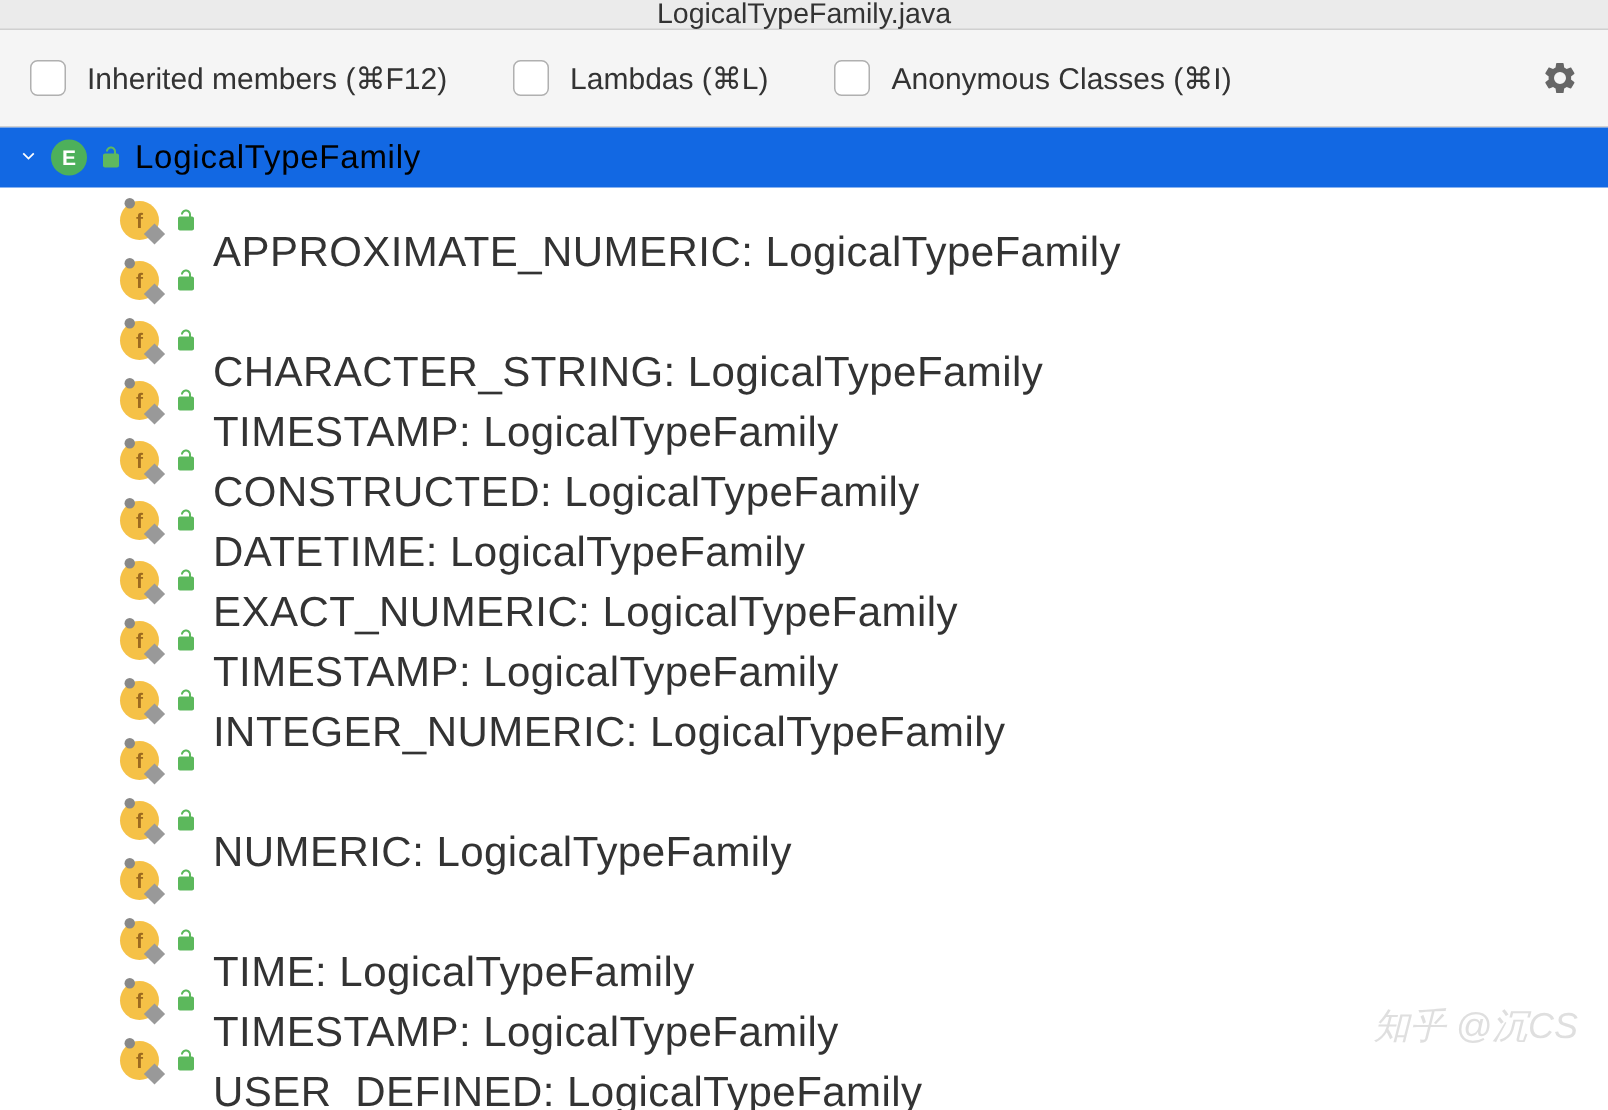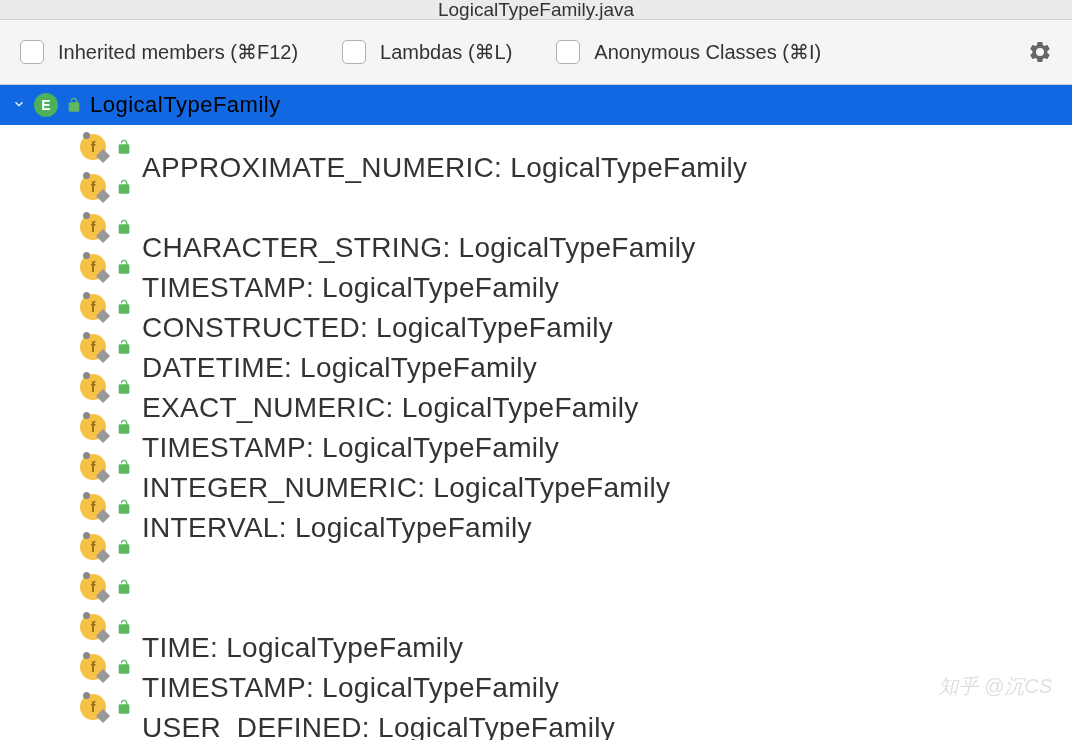--- a/index.html
+++ b/index.html
@@ -198,21 +198,21 @@
       font-size: 28px;
       color: #333;
       letter-spacing: 0.3px;
       margin-top: 42px;
     }
     
     .watermark {
       position: absolute;
       bottom: 40px;
       right: 20px;
-      font-size: 20px;
+      font-size: 24px;
       color: rgba(150, 150, 150, 0.3);
       font-style: italic;
       pointer-events: none;
     }
   </style>
 </head>
 <body>
 
 <div class="title-bar">
   <span class="title-bar-text">LogicalTypeFamily.java</span>
@@ -334,29 +334,29 @@
         </svg></span>
       <span class="member-name">INTEGER_NUMERIC: LogicalTypeFamily</span>
     </div>
     <div class="member-row">
       <span class="field-icon">
         <span class="field-icon-f">f</span>
       </span>
       <span class="member-lock"><svg viewBox="0 0 24 24">
           <path d="M18 8h-1V6c0-2.76-2.24-5-5-5S7 3.24 7 6h2c0-1.66 1.34-3 3-3s3 1.34 3 3v2H6c-1.1 0-2 .9-2 2v10c0 1.1.9 2 2 2h12c1.1 0 2-.9 2-2V10c0-1.1-.9-2-2-2z"></path>
         </svg></span>
-      <span class="member-name">INTERVAL: LogicalTypeFamily</span>
-    </div>
-    <div class="member-row">
-      <span class="field-icon">
-        <span class="field-icon-f">f</span>
-      </span>
-      <span class="member-lock"><svg viewBox="0 0 24 24">
-          <path d="M18 8h-1V6c0-2.76-2.24-5-5-5S7 3.24 7 6h2c0-1.66 1.34-3 3-3s3 1.34 3 3v2H6c-1.1 0-2 .9-2 2v10c0 1.1.9 2 2 2h12c1.1 0 2-.9 2-2V10c0-1.1-.9-2-2-2z"></path>
-        </svg></span>
+    </div>
+    <div class="member-row">
+      <span class="field-icon">
+        <span class="field-icon-f">f</span>
+      </span>
+      <span class="member-lock"><svg viewBox="0 0 24 24">
+          <path d="M18 8h-1V6c0-2.76-2.24-5-5-5S7 3.24 7 6h2c0-1.66 1.34-3 3-3s3 1.34 3 3v2H6c-1.1 0-2 .9-2 2v10c0 1.1.9 2 2 2h12c1.1 0 2-.9 2-2V10c0-1.1-.9-2-2-2z"></path>
+        </svg></span>
+      <span class="member-name">NUMERIC: LogicalTypeFamily</span>
     </div>
     <div class="member-row">
       <span class="field-icon">
         <span class="field-icon-f">f</span>
       </span>
       <span class="member-lock"><svg viewBox="0 0 24 24">
           <path d="M18 8h-1V6c0-2.76-2.24-5-5-5S7 3.24 7 6h2c0-1.66 1.34-3 3-3s3 1.34 3 3v2H6c-1.1 0-2 .9-2 2v10c0 1.1.9 2 2 2h12c1.1 0 2-.9 2-2V10c0-1.1-.9-2-2-2z"></path>
         </svg></span>
     </div>
     <div class="member-row">

